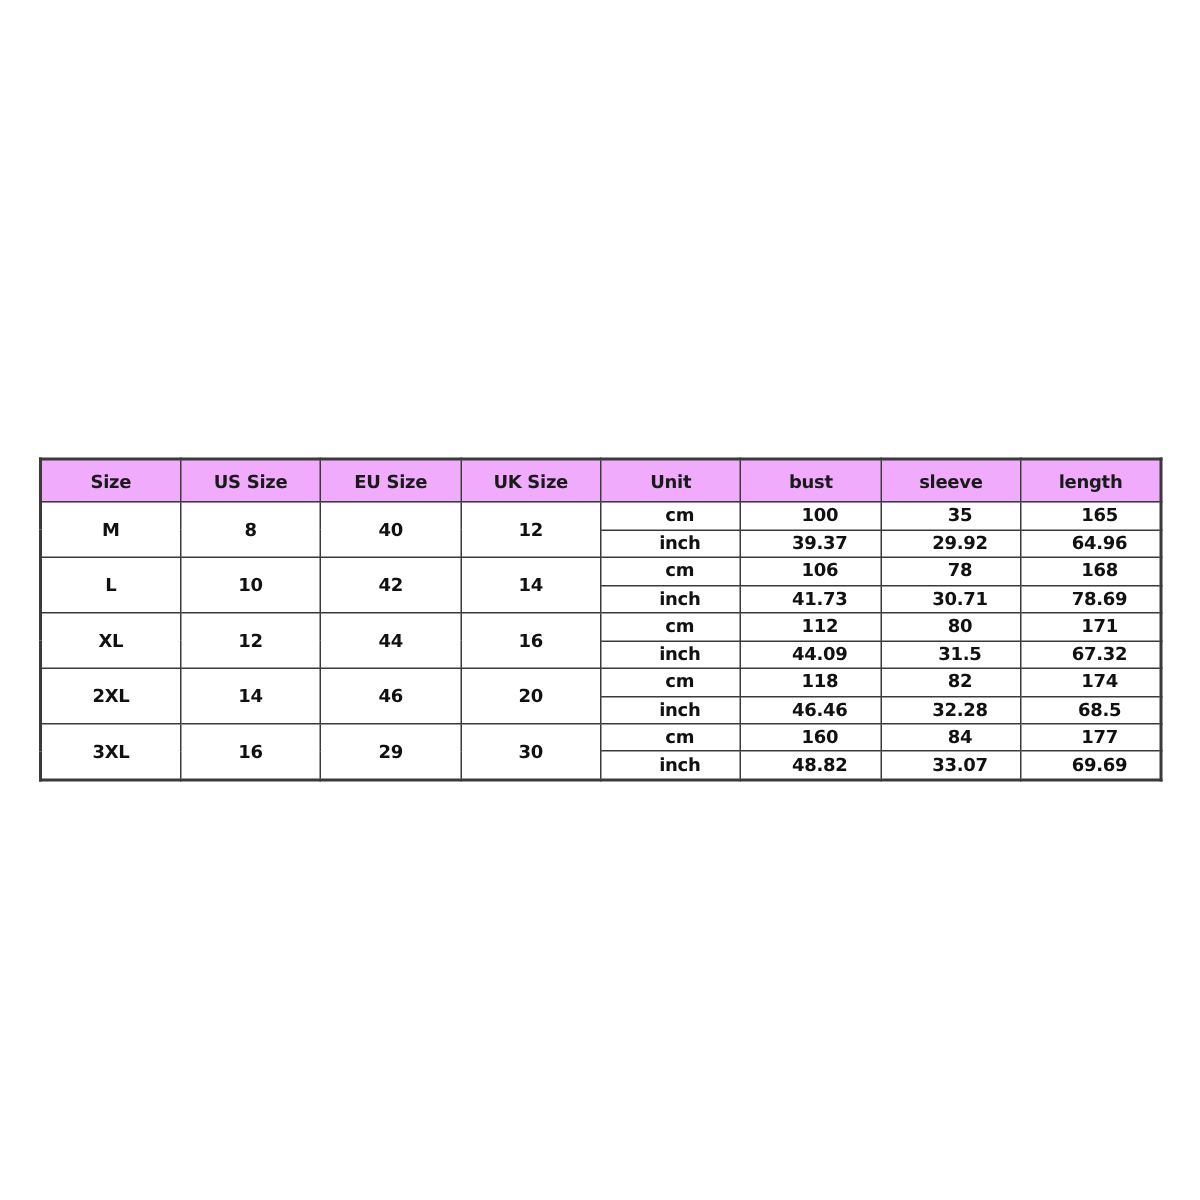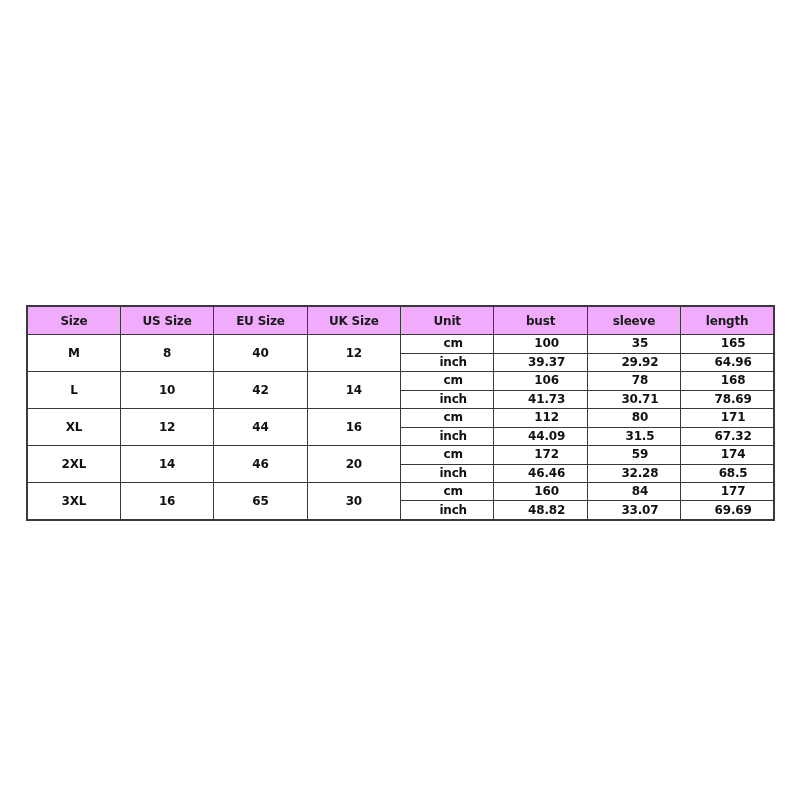--- a/index.html
+++ b/index.html
@@ -100,35 +100,35 @@
       <td class="sub">31.5</td>
       <td class="sub">67.32</td>
     </tr>
 
     <tr>
       <td class="main" rowspan="2">2XL</td>
       <td class="main" rowspan="2">14</td>
       <td class="main" rowspan="2">46</td>
       <td class="main" rowspan="2">20</td>
       <td class="sub">cm</td>
-      <td class="sub">172</td>
-      <td class="sub">59</td>
+      <td class="sub">118</td>
+      <td class="sub">82</td>
       <td class="sub">174</td>
     </tr>
     <tr>
       <td class="sub">inch</td>
       <td class="sub">46.46</td>
       <td class="sub">32.28</td>
       <td class="sub">68.5</td>
     </tr>
 
     <tr>
       <td class="main" rowspan="2">3XL</td>
       <td class="main" rowspan="2">16</td>
-      <td class="main" rowspan="2">65</td>
+      <td class="main" rowspan="2">29</td>
       <td class="main" rowspan="2">30</td>
       <td class="sub">cm</td>
       <td class="sub">160</td>
       <td class="sub">84</td>
       <td class="sub">177</td>
     </tr>
     <tr>
       <td class="sub">inch</td>
       <td class="sub">48.82</td>
       <td class="sub">33.07</td>

